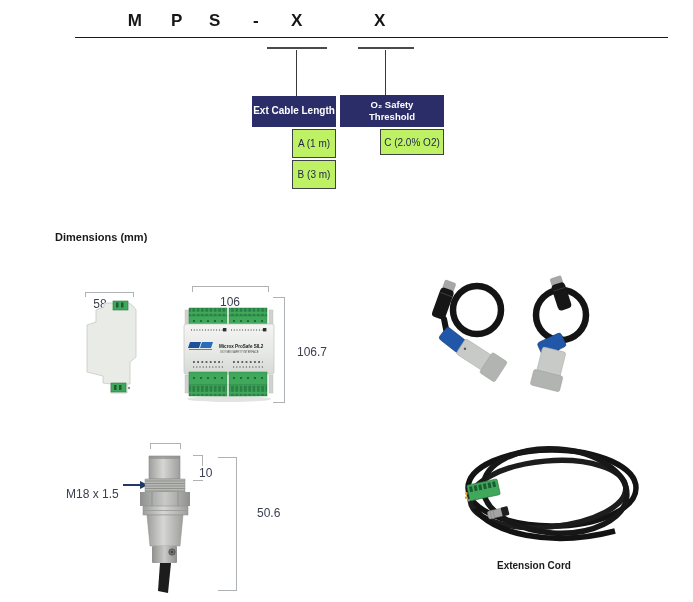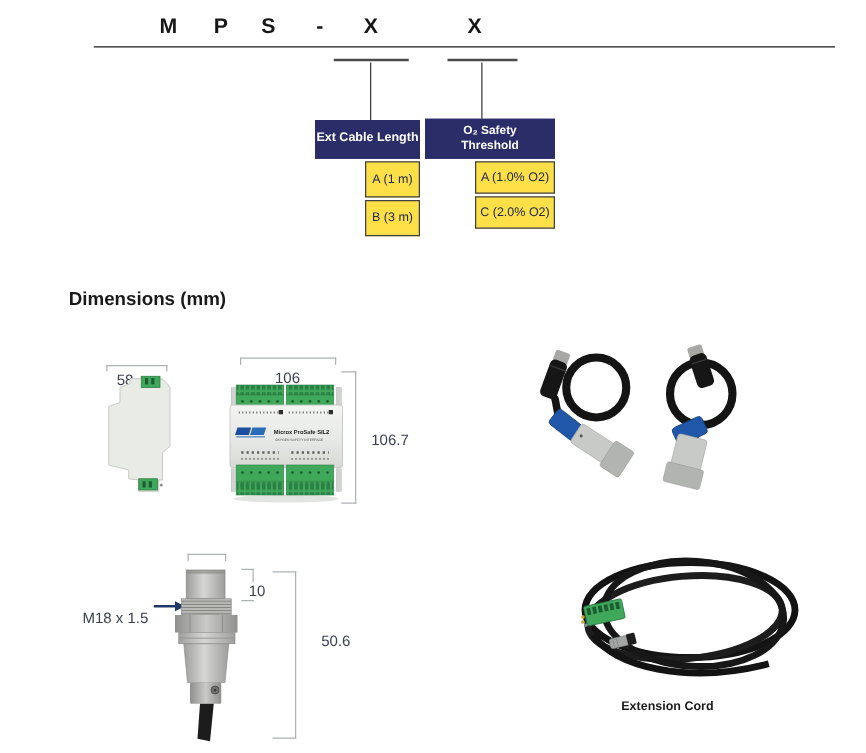--- a/index.html
+++ b/index.html
@@ -13,27 +13,27 @@
     border-top:1.6px solid #1a1a1a;}
   .mc-underline{position:absolute;top:47px;height:0;border-top:2px solid #4a4a4a;}
   .mc-vline{position:absolute;width:0;border-left:1.3px solid #3a3a3a;}
 
   
   .opt-table{position:absolute;display:flex;flex-direction:column;gap:2px;}
   .opt-header{background:#2b2d68;border:1.5px solid #2b2d68;color:#ffffff;
     font-weight:bold;font-size:10px;line-height:1.25;height:29px;
     display:flex;flex-direction:column;align-items:center;justify-content:center;text-align:center;}
   .opt-header.tall{height:30px;font-size:9.5px;}
-  .opt-cell{background:#fde047;border:1.4px solid #3f4245;color:#23284a;
+  .opt-cell{background:#bef264;border:1.4px solid #3f4245;color:#23284a;
     font-size:10px;display:flex;align-items:center;justify-content:center;margin-left:40px;}
   .t1 .opt-cell{height:27px;}
   .t2 .opt-cell{height:24px;}
 
   
-  .dim-heading{position:absolute;left:55px;top:231px;font-size:15px;
+  .dim-heading{position:absolute;left:55px;top:231px;font-size:11px;
     font-weight:bold;color:#191919;text-align:center;}
   .dim-label{position:absolute;font-size:12px;color:#3b4050;white-space:nowrap;}
   .dim-label.centered{transform:translateX(-50%);margin-top:32px;}
   .bracket{position:absolute;box-sizing:border-box;}
   .br-top{border-top:1px solid #aeb2b5;border-left:1px solid #aeb2b5;border-right:1px solid #aeb2b5;}
   .br-right{border-right:1px solid #aeb2b5;border-top:1px solid #aeb2b5;border-bottom:1px solid #aeb2b5;}
   .arrow-line{position:absolute;background:#1f3864;height:2px;}
   .arrow-head{position:absolute;width:0;height:0;border-top:4.5px solid transparent;
     border-bottom:4.5px solid transparent;border-left:8px solid #1f3864;}
 
@@ -63,21 +63,20 @@
     <div class="opt-header">Ext Cable Length</div>
     <div class="opt-cell">A (1 m)</div>
     <div class="opt-cell">B (3 m)</div>
   </div>
 
   <div class="opt-table t2" style="left:340px;top:95px;width:104px">
     <div class="opt-header tall">
       <span>O₂ Safety</span>
       <span>Threshold</span>
     </div>
-    <div class="opt-cell">A (1.0% O2)</div>
     <div class="opt-cell">C (2.0% O2)</div>
   </div>
 
   <div class="dim-heading">Dimensions (mm)</div>
 
   <div class="dim-label centered" style="left:100px;top:265px">58</div>
   <div class="bracket br-top" style="left:85px;top:292px;width:49px;height:5px"></div>
 
   <svg class="figure" style="left:80px;top:296px" width="60" height="100" viewBox="0 0 60 100">
     <polygon points="24,7 49,7 53,10 56,14 56,61 50,66 50,88 47,88 47,97 31,97 31,88 23,87 23,80 7,76 7,29 16,26 16,14 24,11" fill="#e9ebe7" stroke="#c6c9c4" stroke-width="0.8"></polygon>

